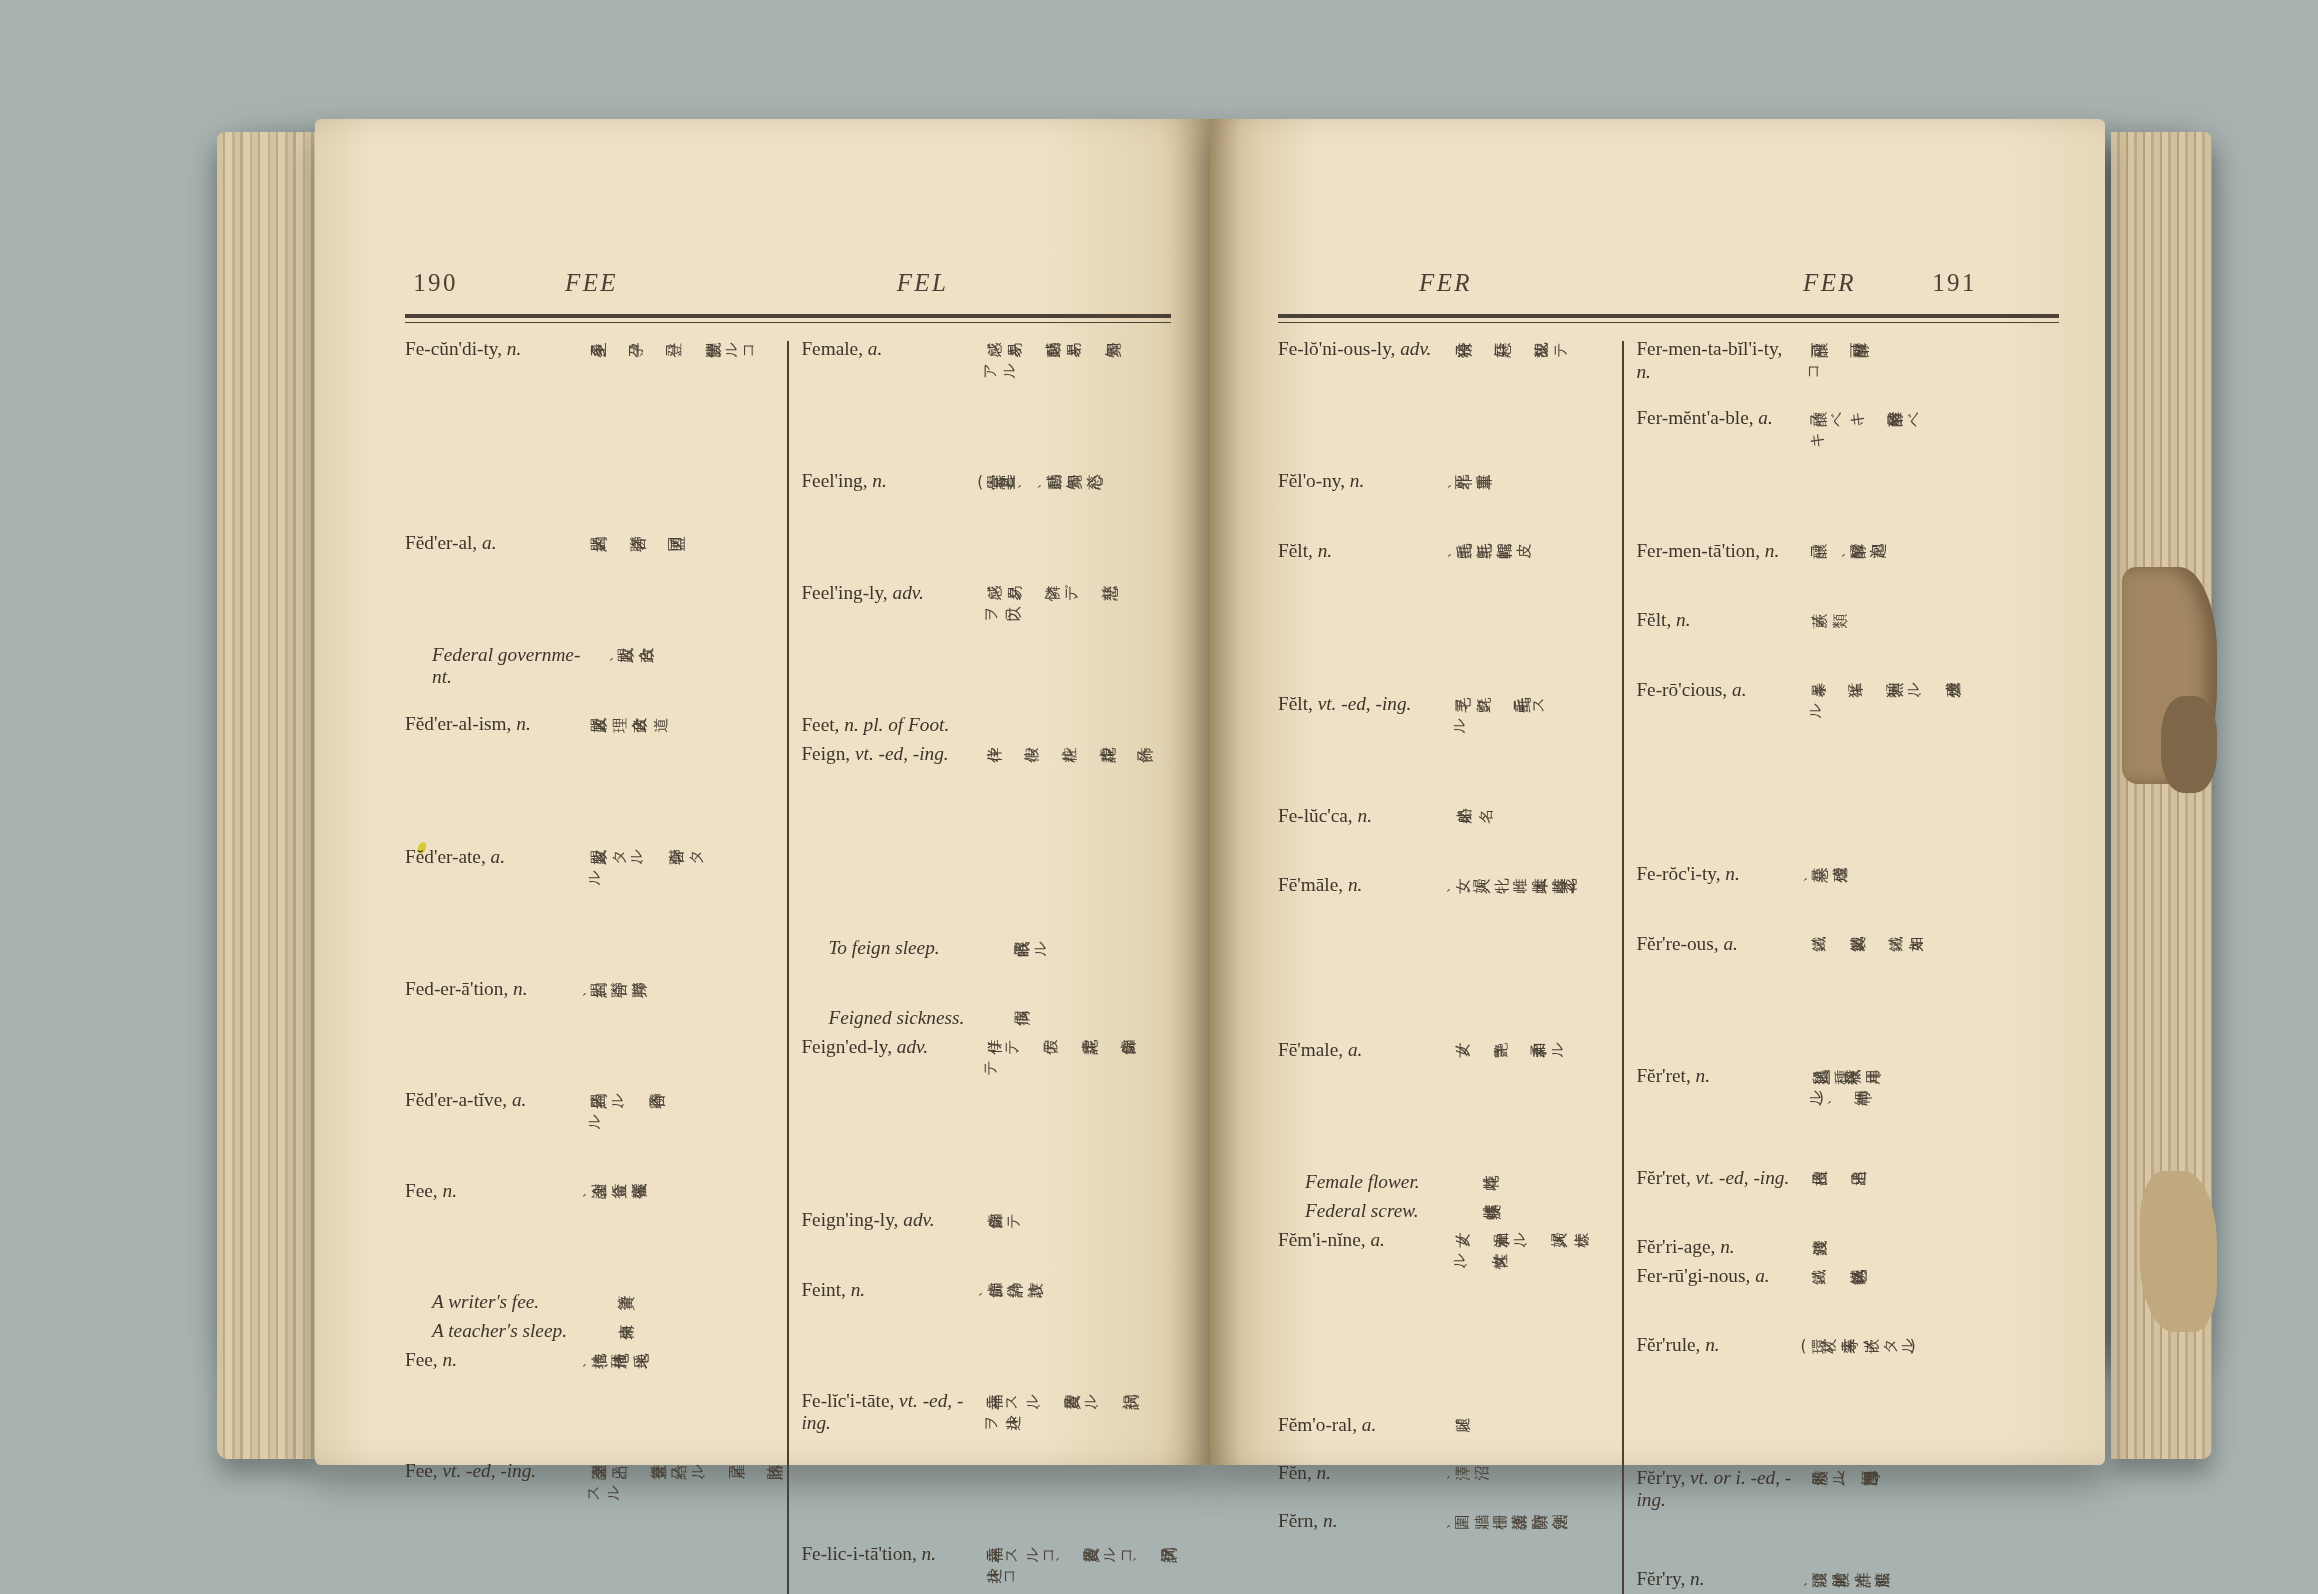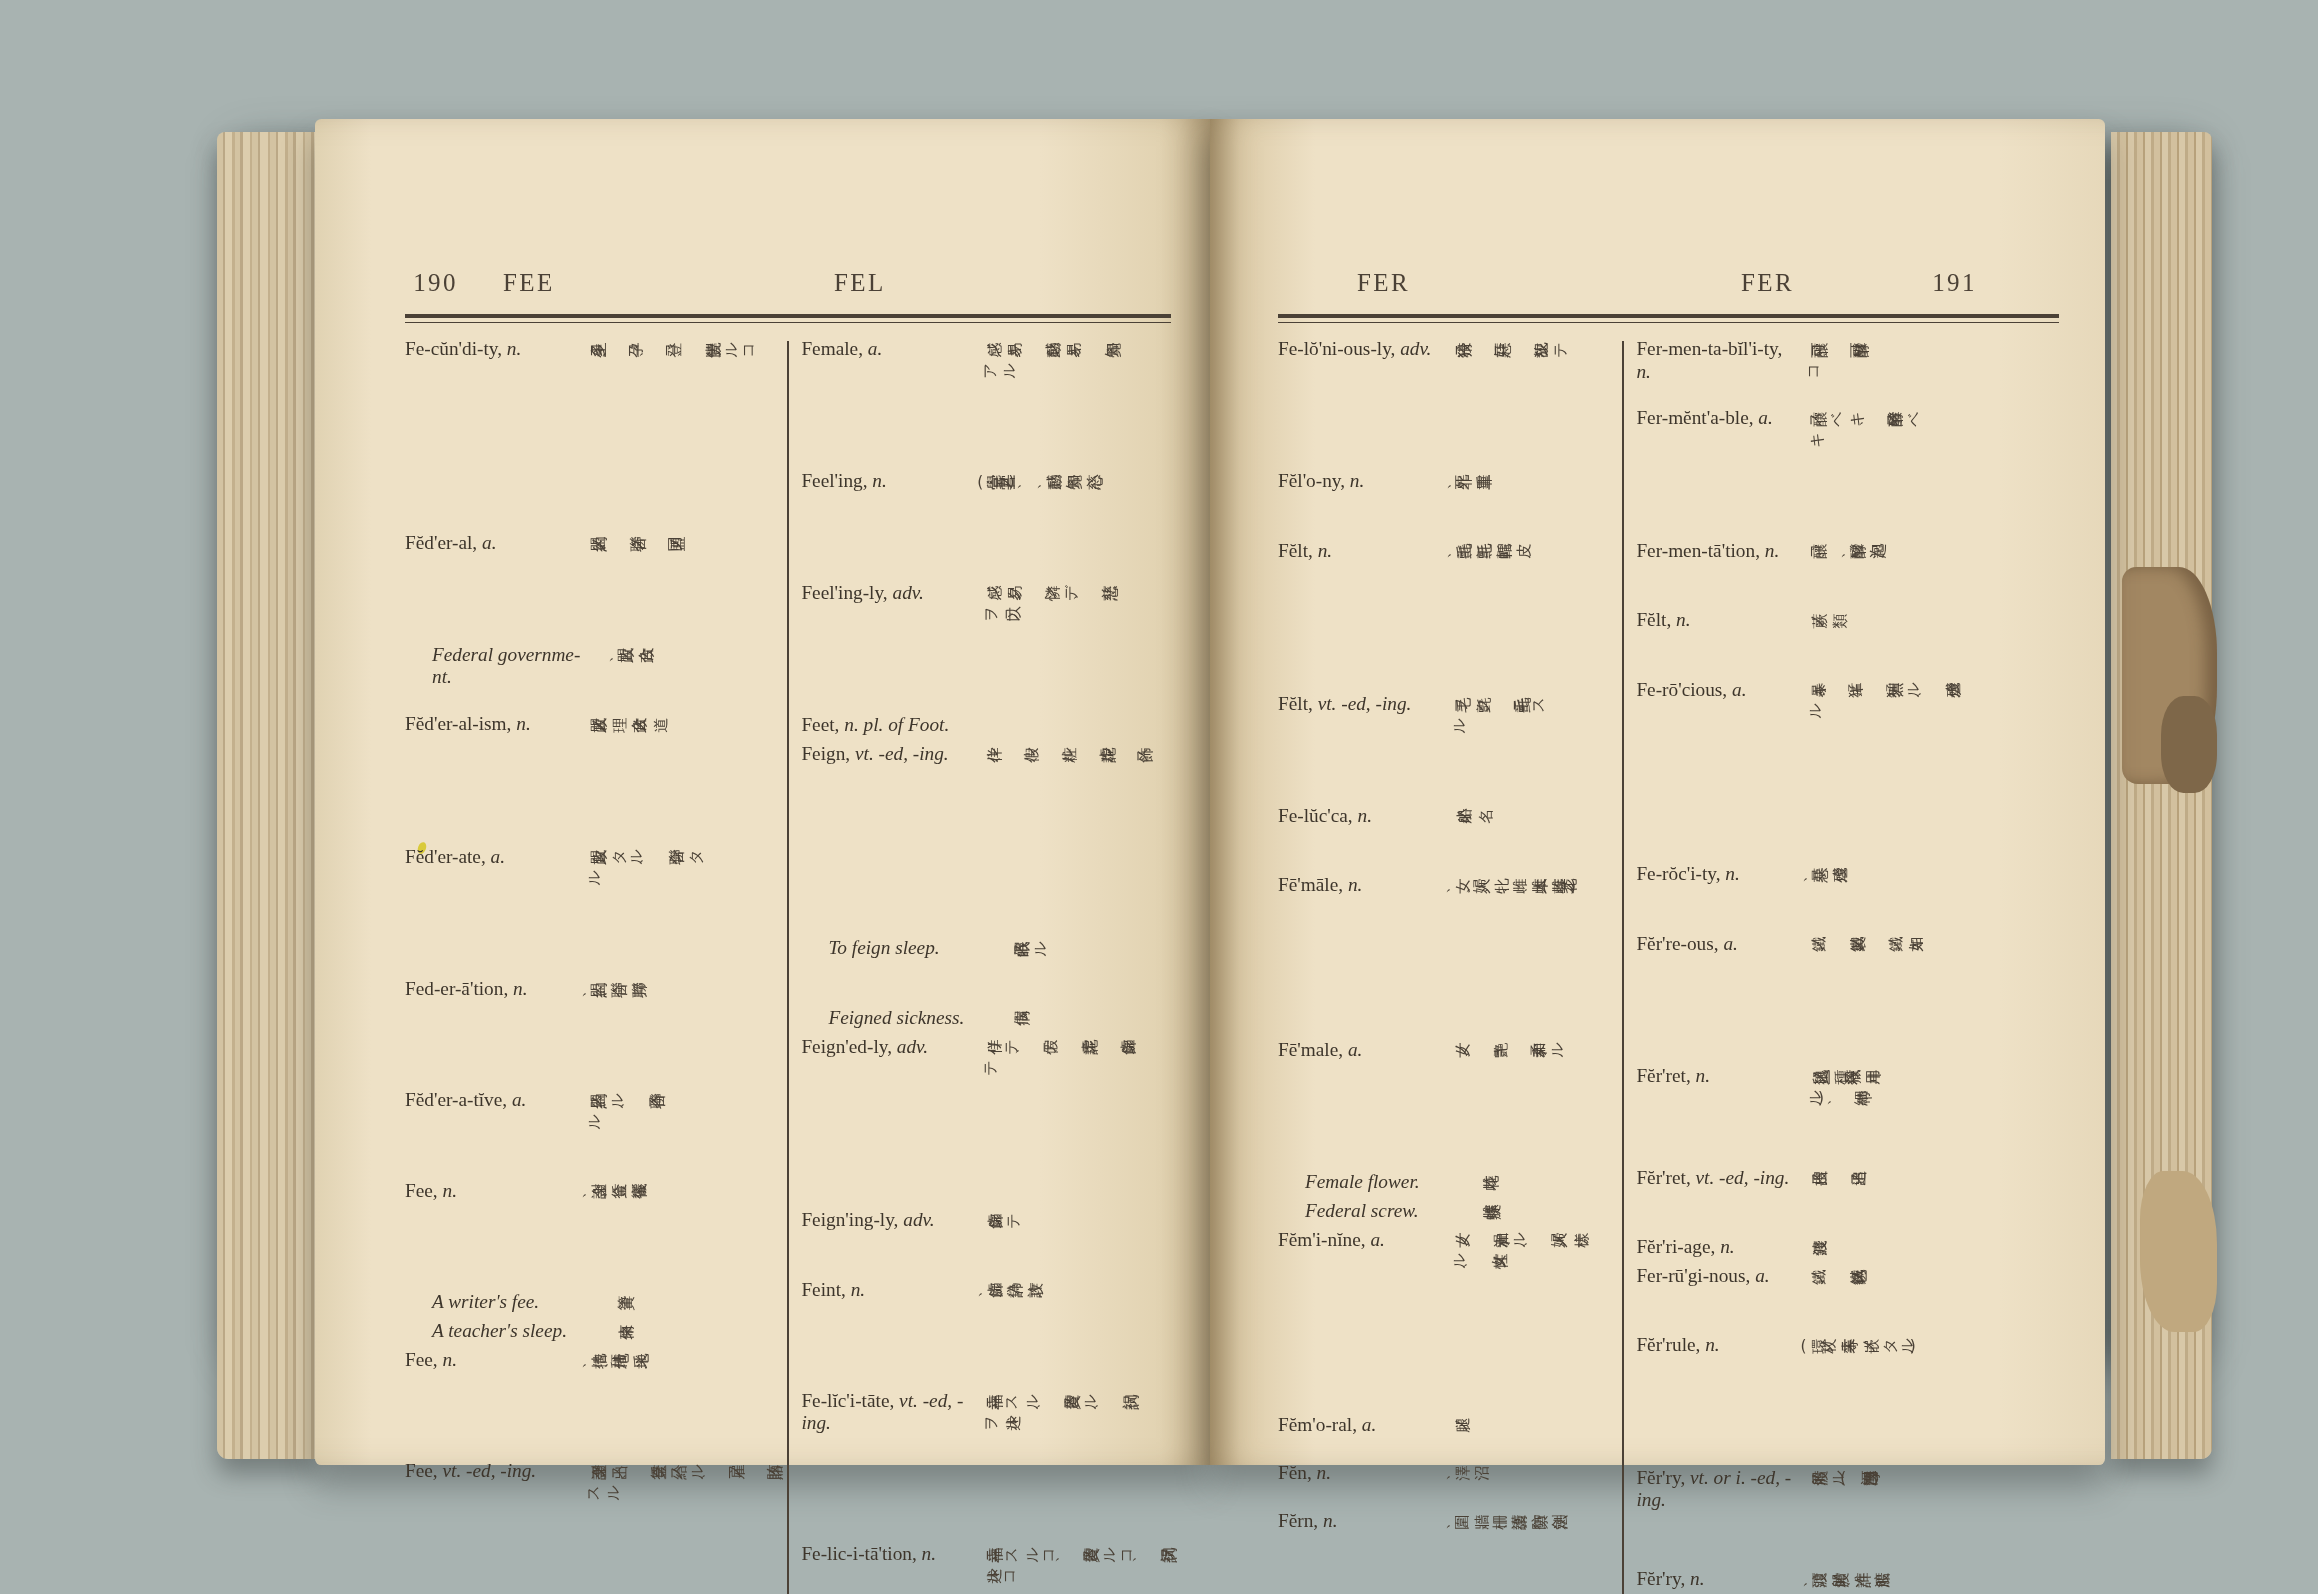--- a/index.html
+++ b/index.html
@@ -39,21 +39,21 @@
     left:993px;
     background:linear-gradient(90deg,#c6b38d 0,#ddcca9 29px,#eee1c6 105px,#eee1c6 789px,#e6d8ba 895px);
     box-shadow:inset 27px 0 37px -17.7px rgba(96,74,42,.55), 0 21px 32px rgba(40,46,46,.35);
     border-radius:0 6.4px 6.4px 0;
   }
   .speck{position:absolute;left:103px;top:723px;width:8px;height:12px;
     background:#d9ca3a;border-radius:50%;transform:rotate(20deg);}
   .pg-head{position:absolute;top:150px;left:0;right:0;height:35px;
     color:#4b4136;font-size:25px;letter-spacing:2.4px;}
   .pg-head .pageno{position:absolute;width:97px;text-align:center;}
-  .pg-head .sect{position:absolute;width:177px;}
+  .pg-head .sect{position:absolute;width:177px;text-align:center;font-style:italic;}
   .rule{position:absolute;height:4px;border-top:4px solid #4b4136;border-bottom:1.6px solid #4b4136;}
   .page.left  .rule{top:195px;left:90px;width:766px;}
   .page.right .rule{top:195px;left:68px;width:781px;}
   .cols{position:absolute;top:219px;display:flex;align-items:stretch;}
   .page.left  .cols{left:90px;width:766px;}
   .page.right .cols{left:68px;width:781px;}
   .coldiv{width:2.4px;background:#4b4136;margin:3.2px 12px 24px 12px;}
   .dcol{flex:0 0 auto;}
   .col-l1{--ew:165px;--gw:201px;width:370px;}
   .col-l2{--ew:165px;--gw:197px;width:366px;}

